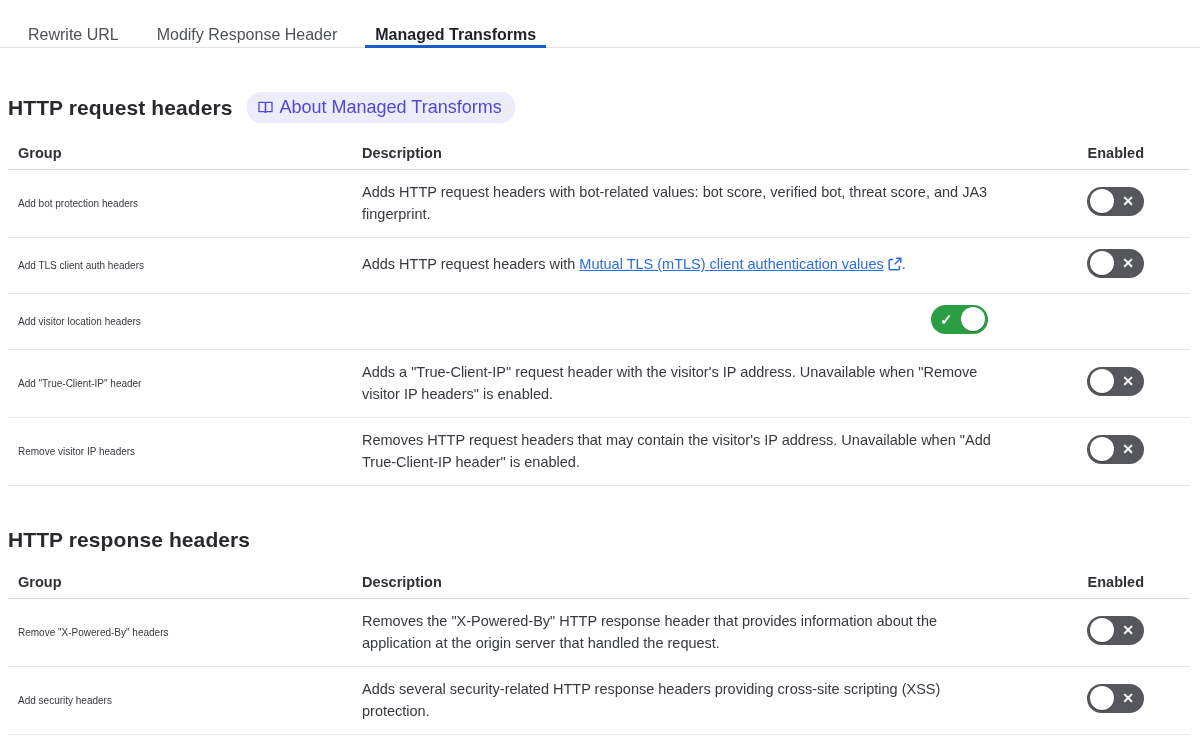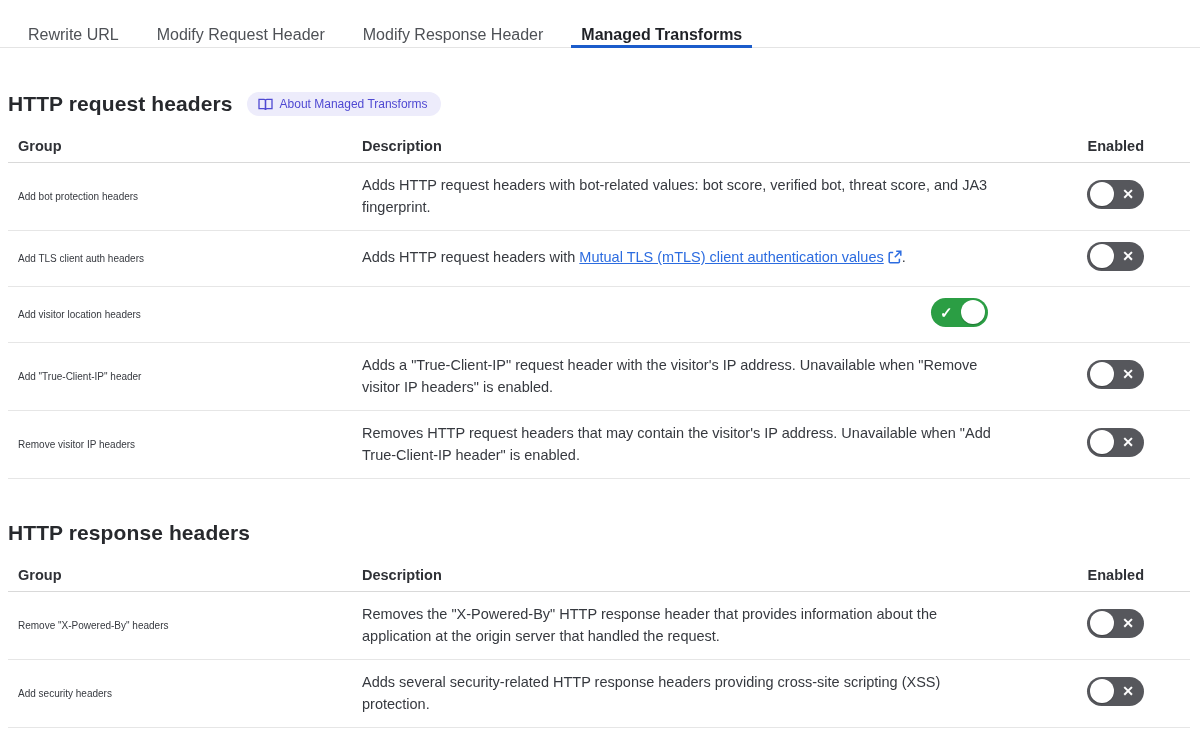--- a/index.html
+++ b/index.html
@@ -13,21 +13,21 @@
     color:#4e5156; cursor:pointer; border-bottom:3px solid transparent;
     margin-bottom:-1px; background:none; border-top:none; border-left:none; border-right:none;
     font-family:inherit; white-space:nowrap;margin-top:24px; }
   .tab.active { color:#1f2126; font-weight:700;text-align:right; }
 
   
   .section-head { display:flex; align-items:center; gap:14px; margin:44px 0 16px 8px; }
   .section-head.second { margin-top:42px; }
   .section-title { font-size:21px; font-weight:700; color:#27292d; letter-spacing:0.1px; }
   .badge { display:inline-flex; align-items:center; gap:7px; background:#edecfb;
-    color:#4f49d2; border-radius:14px; padding:5px 13px 5px 11px; font-size:12px;
+    color:#4f49d2; border-radius:14px; padding:5px 13px 5px 11px; font-size:18px;
     cursor:pointer; border:none; font-family:inherit; }
   .badge svg { display:block; }
 
   
   .table { margin:0 10px 12px 8px; }
   .trow { display:grid; grid-template-columns:354px 1fr 156px; align-items:center; }
   .trow > div:first-child { padding-left:10px; }
   .thead { border-bottom:1px solid #d9d9d9; padding:6px 0 8px 0; }
   .thead .th { font-size:14.5px; font-weight:700; color:#2f3136; }
   .th-enabled, .enabled-cell { justify-self:end; padding-right:46px; }
@@ -51,21 +51,20 @@
   .toggle.off .glyph { right:10px; }
   .toggle.on  .glyph { left:9px; }
   .toggle.off .glyph::before { content:"✕"; }
   .toggle.on  .glyph::before { content:"✓"; font-size:15px; }
 </style>
 </head>
 <body>
 
 <nav class="tabbar">
   <button class="tab">Rewrite URL</button>
-  <button class="tab">Modify Request Header</button>
   <button class="tab">Modify Response Header</button>
   <button class="tab active" id="active-tab" style="border-bottom-color: rgb(27, 92, 203);">Managed Transforms</button>
 </nav>
 
 <div class="section-head">
   <h2 class="section-title">HTTP request headers</h2>
   <button class="badge">
     <span>
       <svg width="15" height="13" viewBox="0 0 16 14" fill="none" stroke="#4f49d2" stroke-width="1.4">
         <path d="M1 1.5 H6.5 a1.5 1.5 0 0 1 1.5 1.5 V13 a1.5 1.5 0 0 0 -1.5 -1.5 H1 Z"></path>

